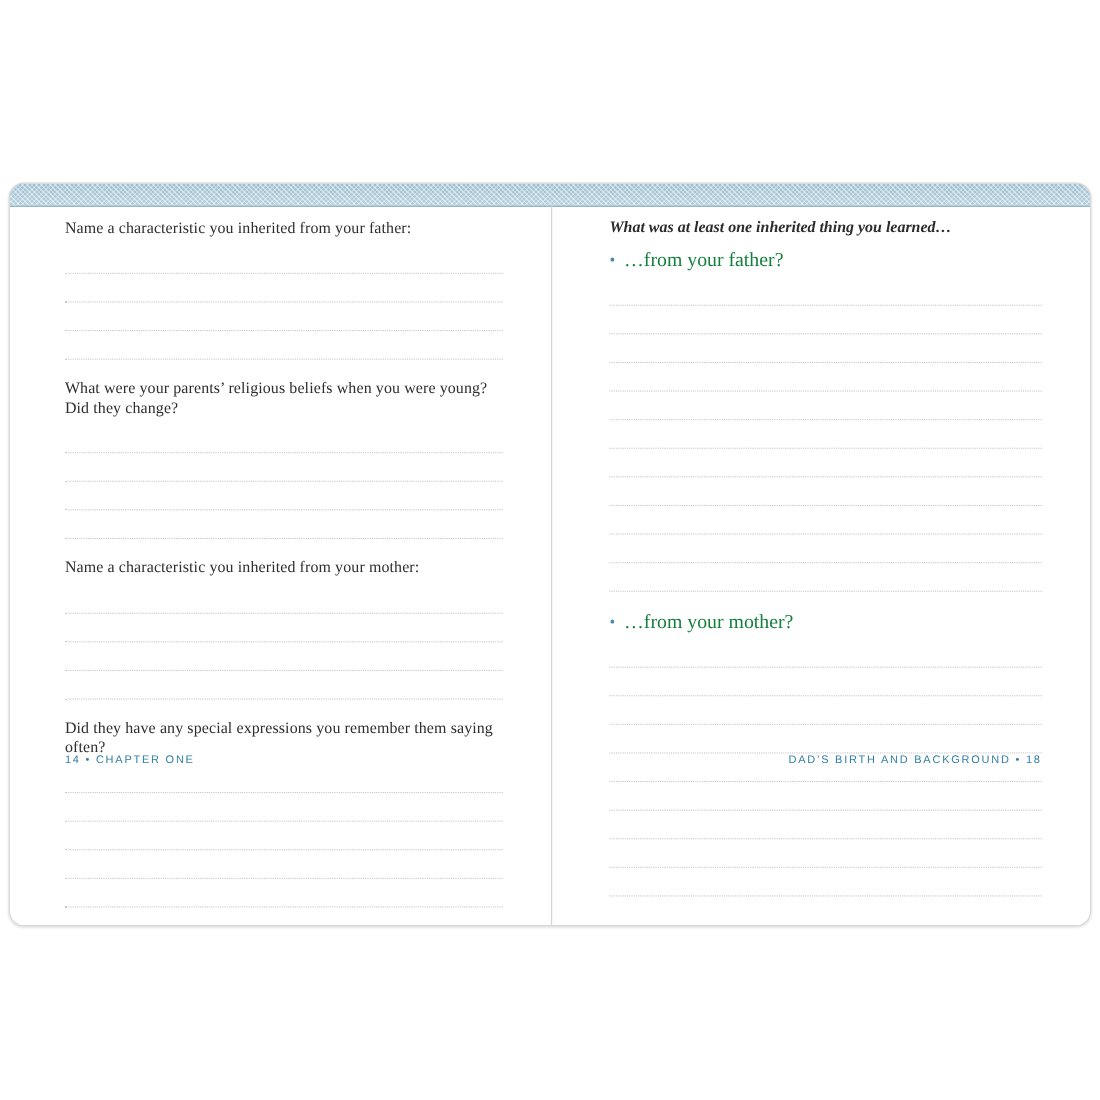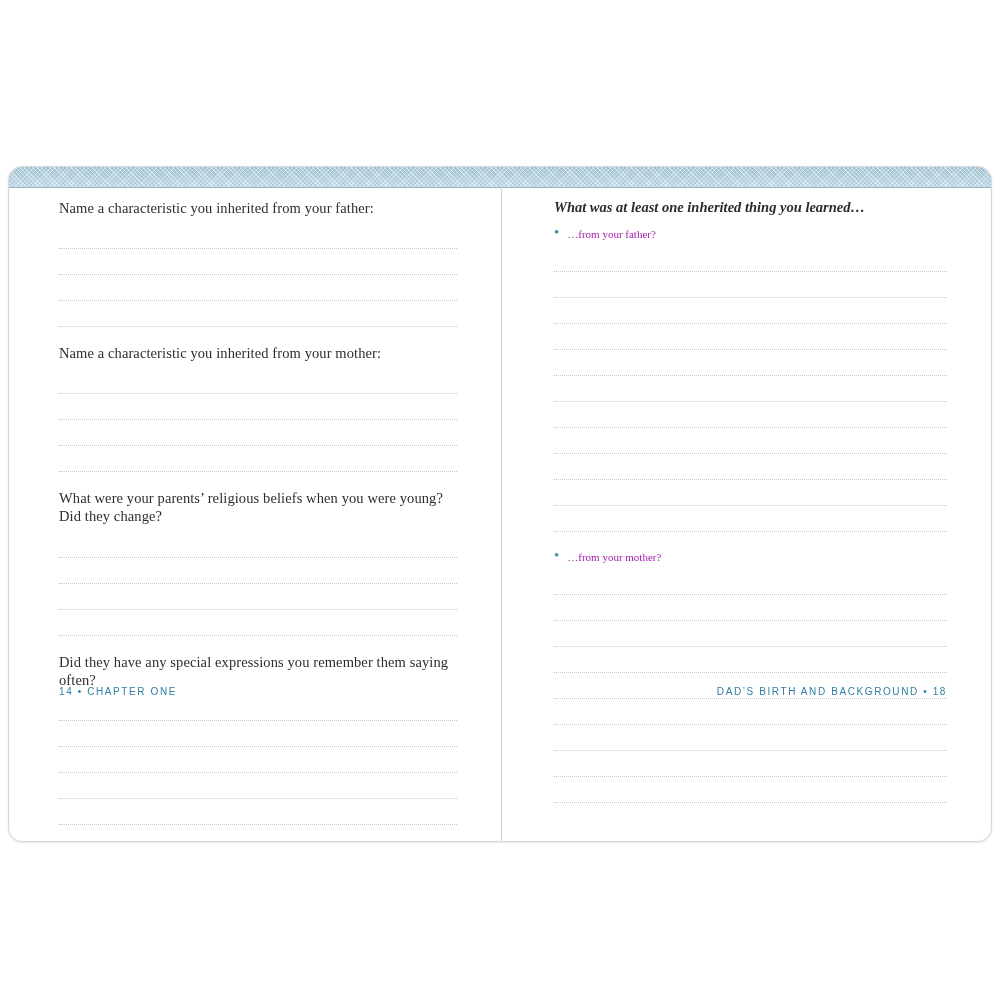--- a/index.html
+++ b/index.html
@@ -104,22 +104,22 @@
     margin: 0 0 5px 0;
   }
   .bullet-dot {
     color: #4a8ba8;
     font-size: 15px;
     line-height: 1;
     position: relative;
     top: -1px;
   }
   .bullet-text {
-    font-size: 11px;
-    color: #a21caf;
+    font-size: 18px;
+    color: #15803d;
   }
 
   
   .footer {
     position: absolute;
     bottom: 18px;
     font-family: Liberation Sans, sans-serif;
     font-size: 10px;
     letter-spacing: 1.6px;
     color: #2f7fa3;
@@ -144,31 +144,31 @@
         <p class="question">Name a characteristic you inherited from your father:</p>
         <div class="rules">
           <div class="rule"></div>
           <div class="rule"></div>
           <div class="rule"></div>
           <div class="rule"></div>
         </div>
       </div>
 
       <div class="section">
+        <p class="question">What were your parents’ religious beliefs when you were young? Did they change?</p>
+        <div class="rules">
+          <div class="rule"></div>
+          <div class="rule"></div>
+          <div class="rule"></div>
+          <div class="rule"></div>
+        </div>
+      </div>
+
+      <div class="section">
         <p class="question">Name a characteristic you inherited from your mother:</p>
-        <div class="rules">
-          <div class="rule"></div>
-          <div class="rule"></div>
-          <div class="rule"></div>
-          <div class="rule"></div>
-        </div>
-      </div>
-
-      <div class="section">
-        <p class="question">What were your parents’ religious beliefs when you were young? Did they change?</p>
         <div class="rules">
           <div class="rule"></div>
           <div class="rule"></div>
           <div class="rule"></div>
           <div class="rule"></div>
         </div>
       </div>
 
       <div class="section">
         <p class="question">Did they have any special expressions you remember them saying often?</p>

